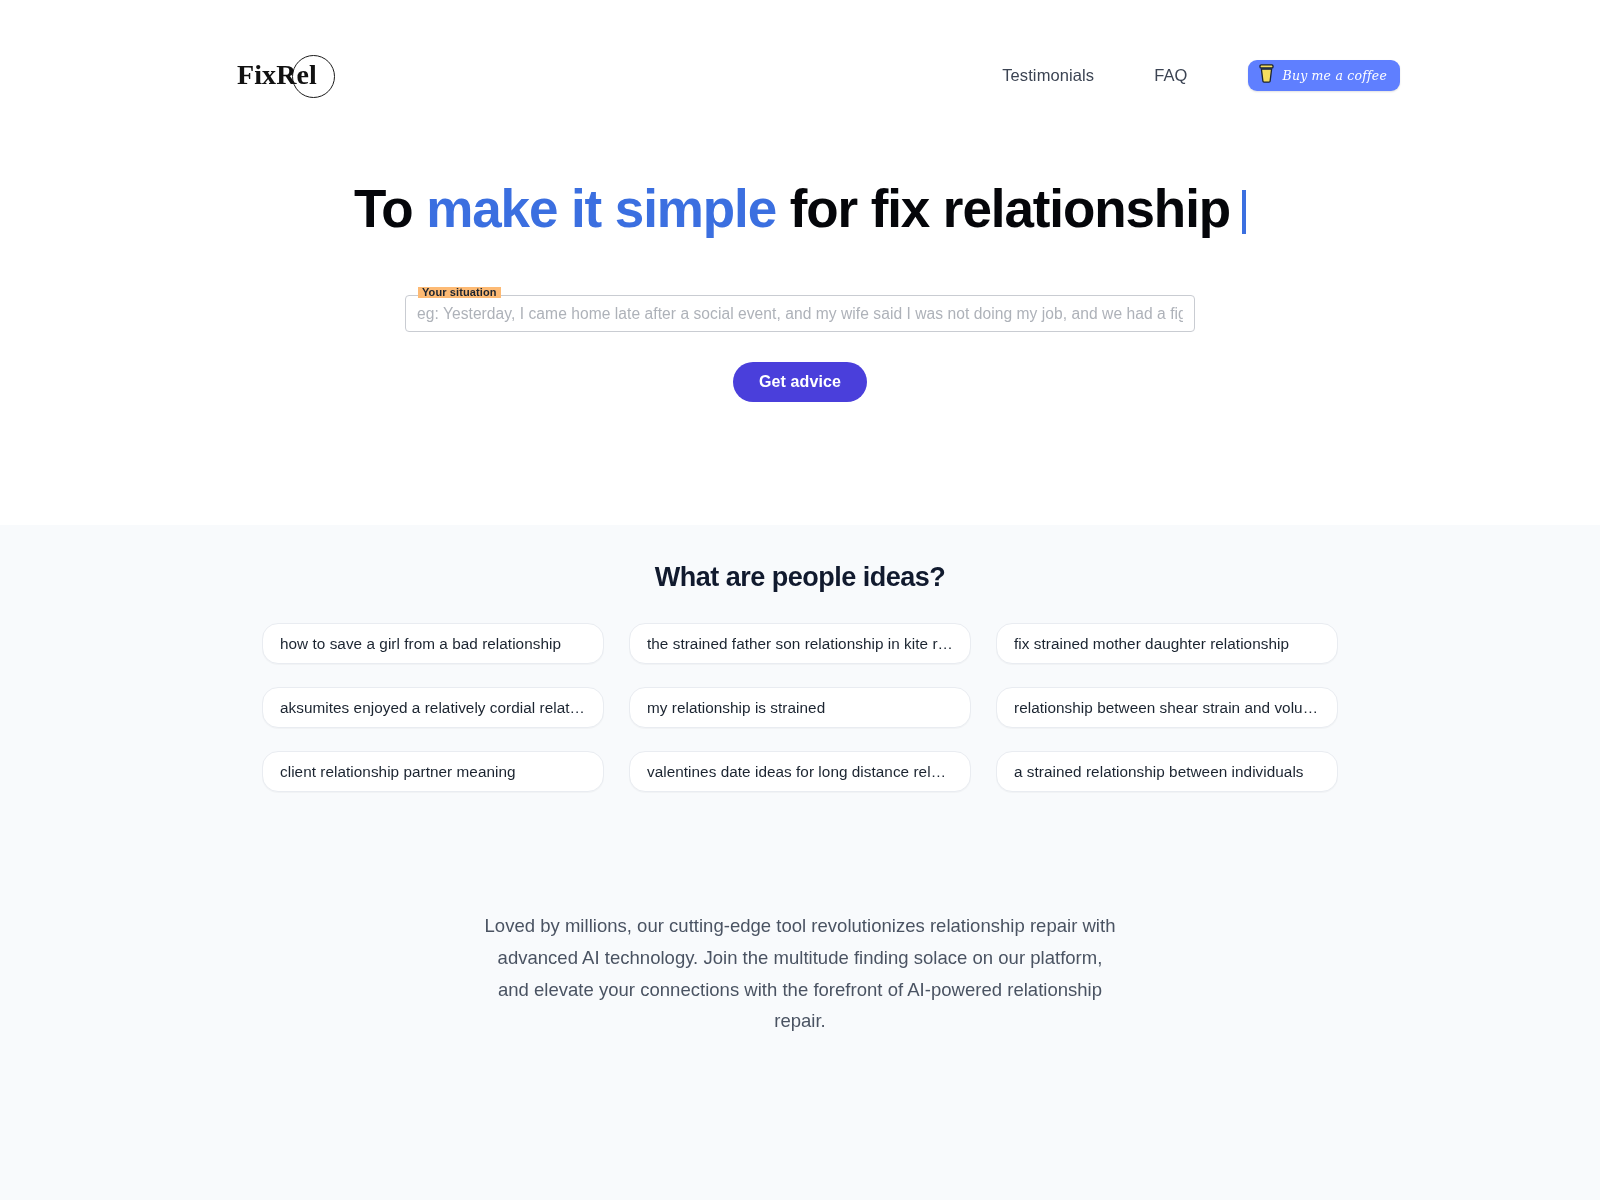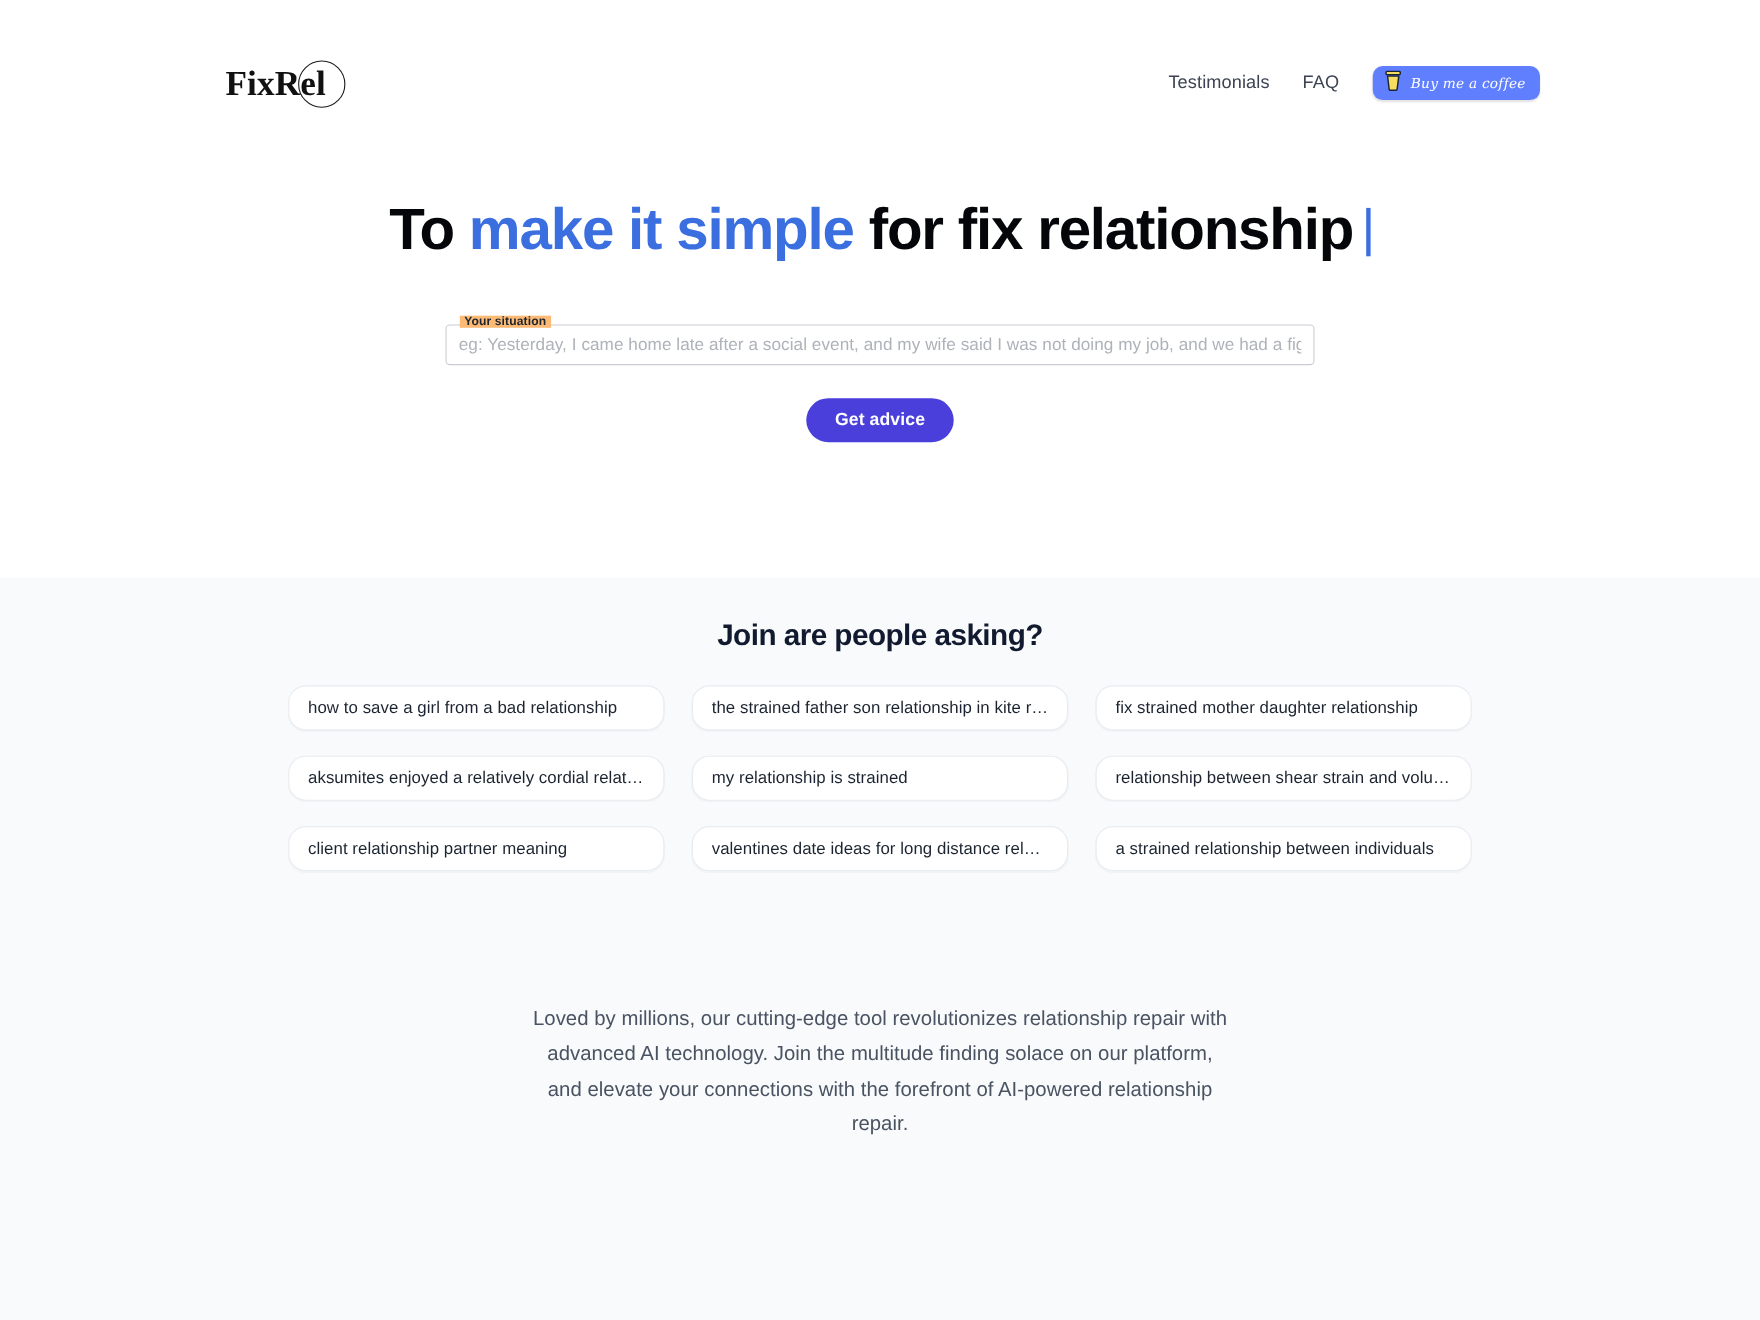--- a/index.html
+++ b/index.html
@@ -37,42 +37,43 @@
 
   .logo {
     position: relative;
     display: inline-flex;
     align-items: center;
     height: 46px;
     padding-right: 18px;
   }
   .logo-text {
     font-family: "Liberation Serif", serif;
-    font-size: 32px;
+    font-size: 28px;
     font-weight: 700;
     letter-spacing: .1px;
     color: #111111;
     position: relative;
     z-index: 2;
+    margin-left: 32px;
   }
   .logo-circle {
     position: absolute;
     right: 0px;
     top: 3px;
     width: 43px;
     height: 43px;
     border: 1.4px solid #1a1a1a;
     border-radius: 50%;
     z-index: 1;
   }
 
   .nav {
     display: flex;
     align-items: center;
-    gap: 30px;
+    gap: 60px;
   }
   .nav-link {
     font-size: 16.5px;
     color: #3c4453;
     text-decoration: none;
     letter-spacing: .1px;
     cursor: pointer;
   }
   .bmc-btn {
     display: inline-flex;
@@ -297,21 +298,21 @@
         </div>
       </div>
 
       <div class="cta-wrap">
         <button class="cta-btn">Get advice</button>
       </div>
     </div>
   </div>
 
   <section class="ask-section">
-    <h2 class="ask-title">Join are people asking?</h2>
+    <h2 class="ask-title">What are people ideas?</h2>
 
     <div class="chip-grid">
       <div class="chip">
           <span>how to save a girl from a bad relationship</span>
         </div>
       <div class="chip">
           <span>the strained father son relationship in kite runner</span>
         </div>
       <div class="chip">
           <span>fix strained mother daughter relationship</span>

